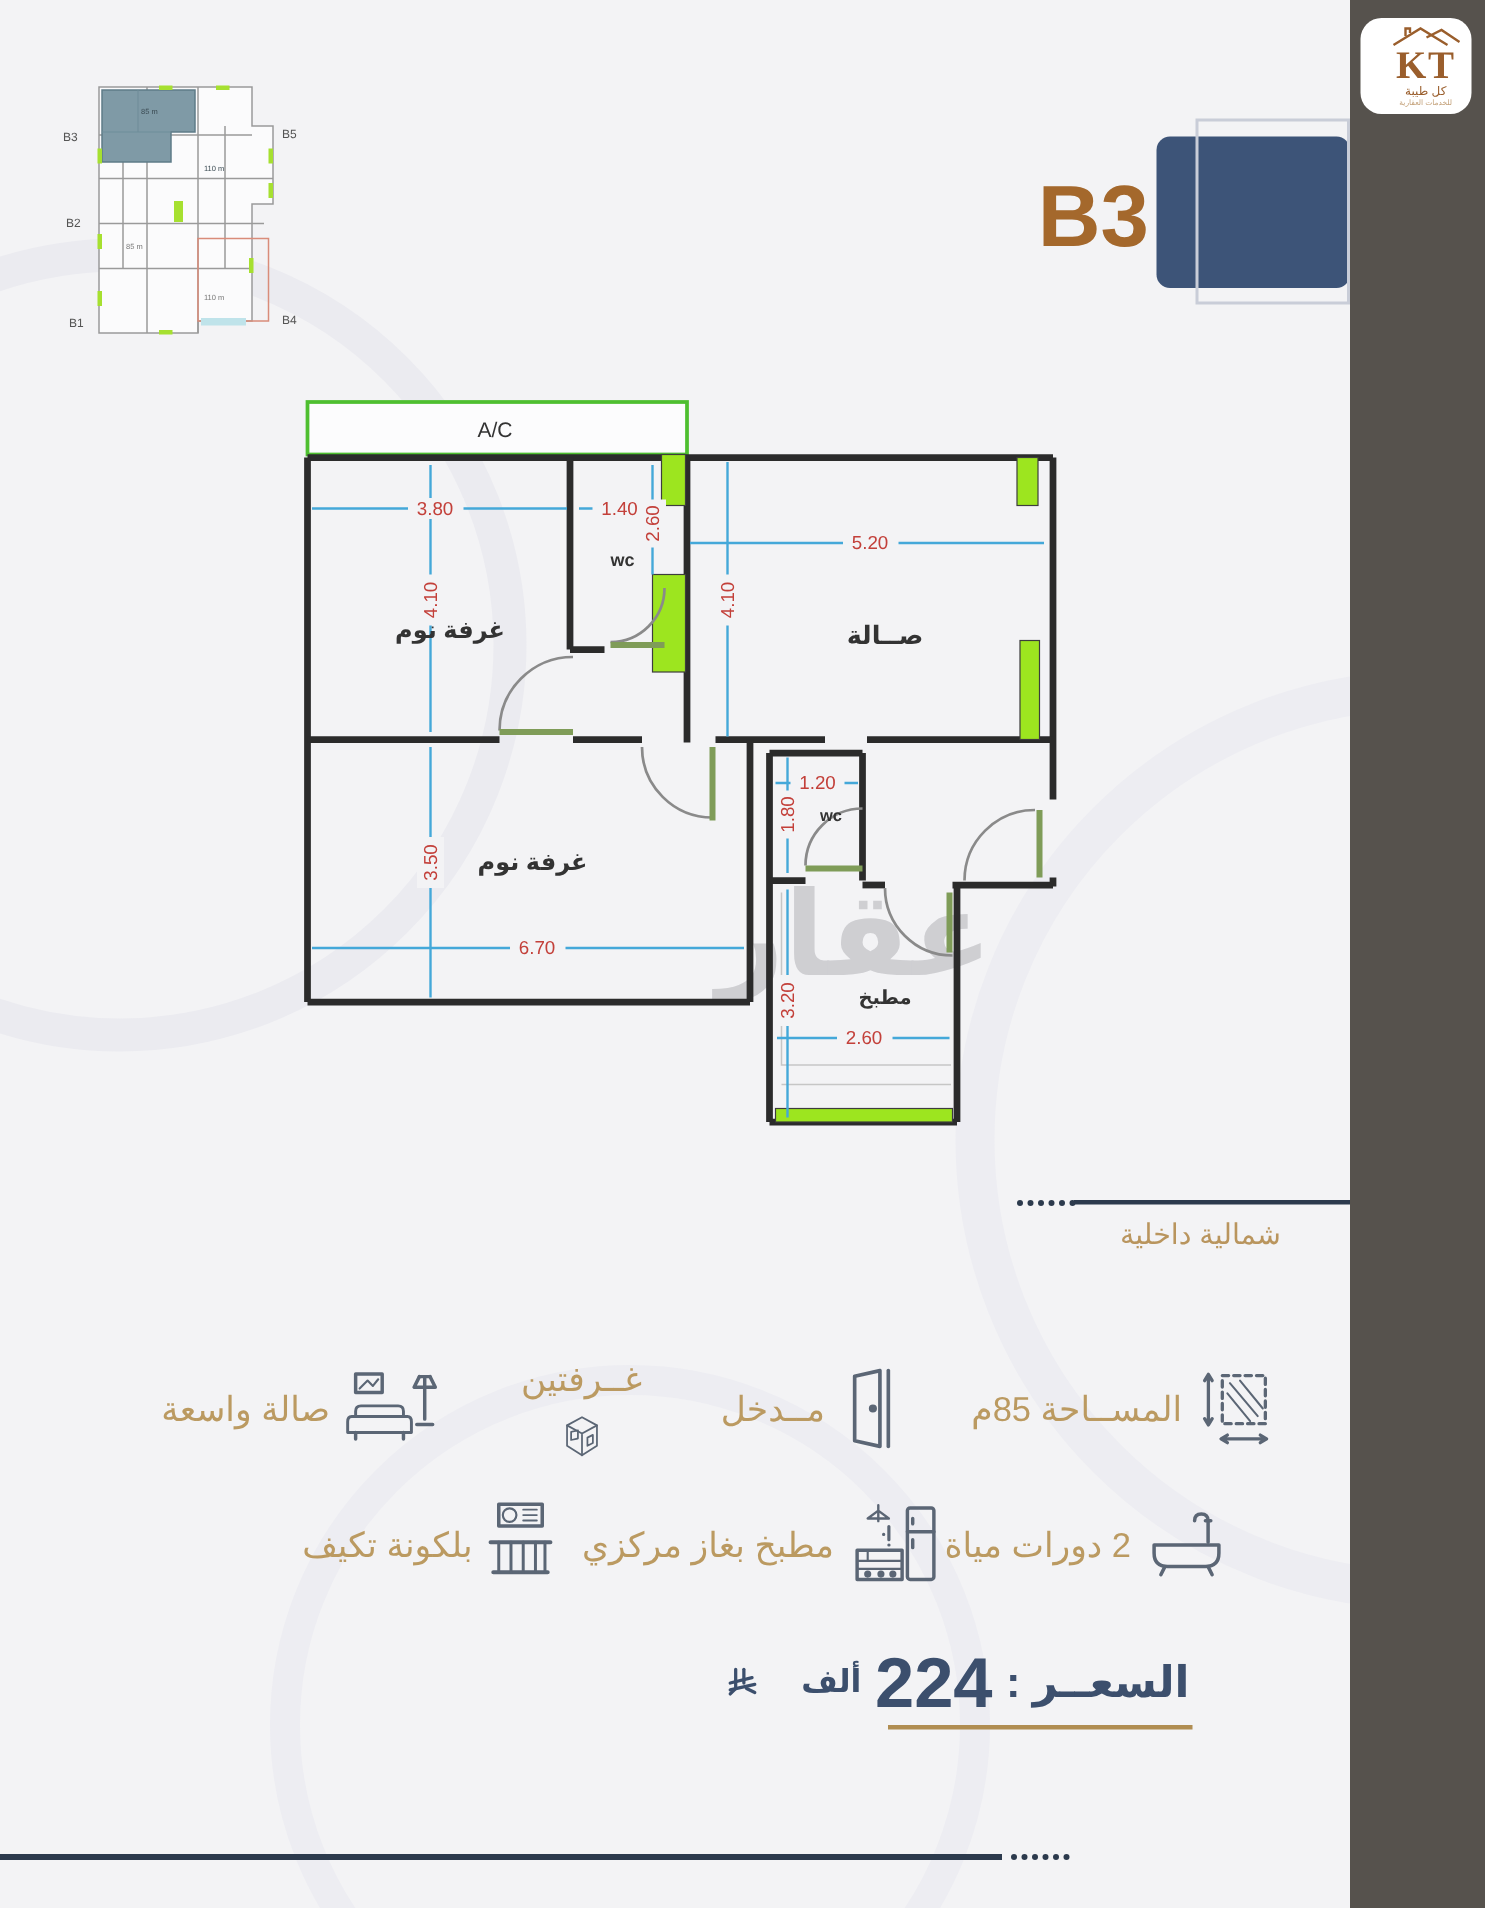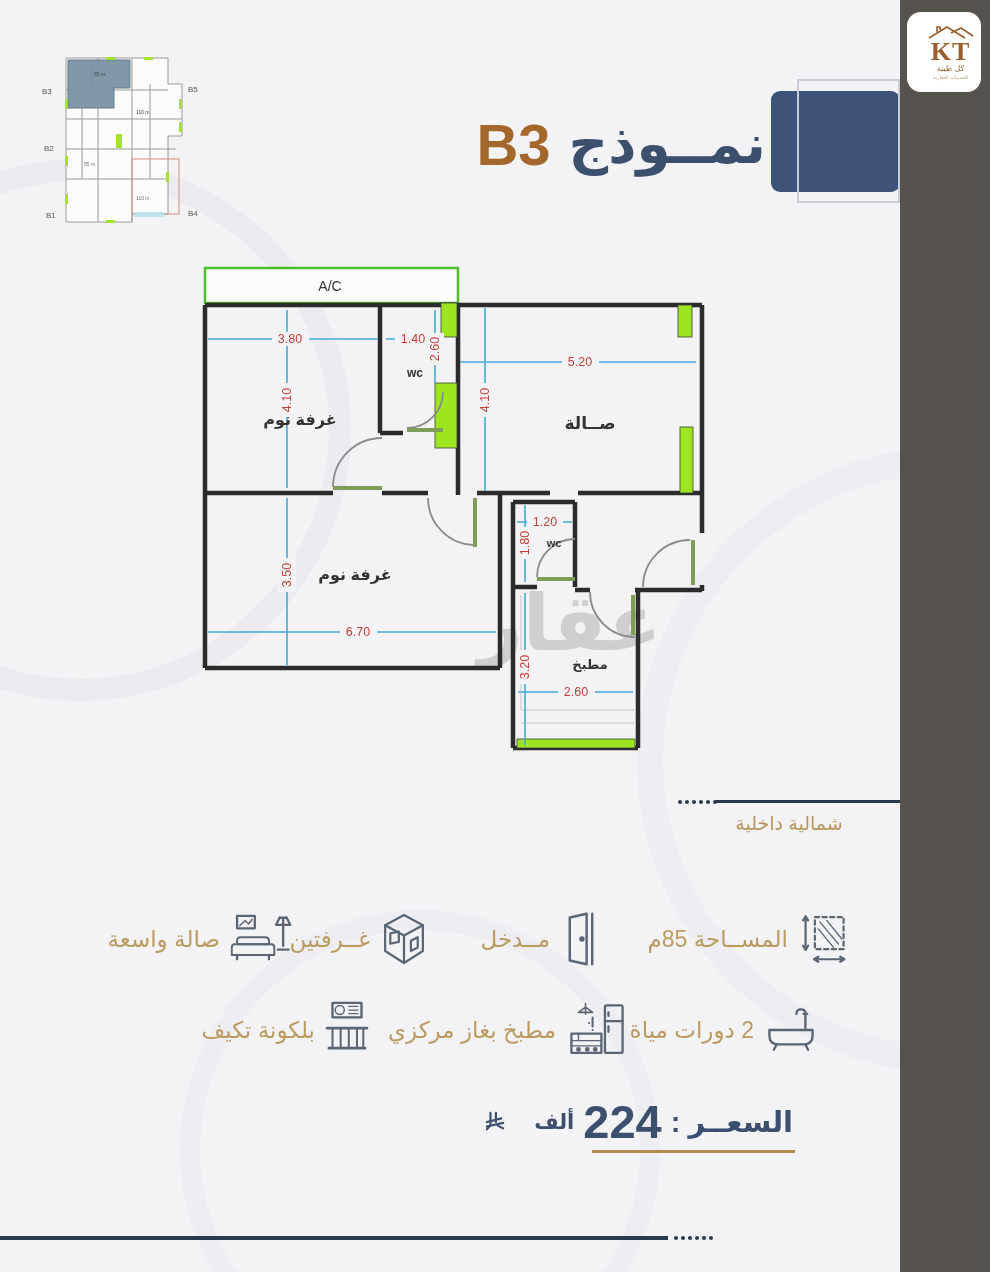--- a/index.html
+++ b/index.html
@@ -7,41 +7,41 @@
   .page {
     position:relative; width:990px; height:1272px; margin:0 auto;
     background:#f3f3f5; overflow:hidden;
   }
   
   .bg-decor { position:absolute; inset:0; pointer-events:none; }
   
   .side-band { position:absolute; left:900px; top:0; width:90px; height:1272px; background:#56524d; z-index:5; }
   
   .logo-card {
-    position:absolute; left:907px; top:12px; width:74px; height:80px; z-index:6;
+    position:absolute; left:907px; top:12px; width:74px; height:64px; z-index:6;
     background:#ffffff; border-radius:14px; display:flex; flex-direction:column;
     align-items:center; justify-content:center; gap:1px;padding-left:13px;
   }
   .logo-kt { font-family:"Liberation Serif","DejaVu Serif",serif; font-weight:bold; font-size:26px; color:#9a5e2c; line-height:22px; letter-spacing:1px; }
   .logo-name { font-size:8px; color:#9a5e2c; }
   .logo-sub { font-size:5px; color:#c3a078; letter-spacing:1px; }
   
   .title-outline { position:absolute; left:797px; top:79px; width:103px; height:124px; border:2px solid #c9cdd8; z-index:3; }
   .title-blue { position:absolute; left:771px; top:91px; width:129px; height:101px; background:#3d5478; border-radius:9px; z-index:2; }
   .title-text {
     position:absolute; right:224px; top:104px; height:80px; z-index:2;
     display:flex; direction:rtl; align-items:center; gap:18px;
   }
   .title-word { font-size:55px; font-weight:bold; color:#3c4f6d; }
   .title-code { font-size:58px; font-weight:bold; color:#a4682c; }
   
   .rule { position:absolute; background:#2c3a4d; }
   .dots { position:absolute; display:flex; gap:3px; }
   .dots i { width:4px; height:4px; border-radius:50%; background:#2c3a4d; }
-  .orient-label { position:absolute; left:724px; top:812px; width:130px; text-align:center; font-size:19px; color:#b9955e; direction:rtl; }
+  .orient-label { position:absolute; left:724px; top:812px; width:130px; text-align:right; font-size:19px; color:#b9955e; direction:rtl; }
   
   .feature { position:absolute; display:flex; align-items:center; gap:10px; direction:ltr; }
   .feature .flabel { font-size:23px; color:#bb9a61; direction:rtl; white-space:nowrap; }
   .feature svg { stroke:#5b6675; fill:none; stroke-width:2.6; stroke-linecap:round; stroke-linejoin:round; }
   
   .price-row {
     position:absolute; right:197px; top:1094px; direction:rtl;
     display:flex; align-items:center; gap:9px; color:#3c4f6d;
   }
   .price-label { font-size:29px; font-weight:bold; letter-spacing:1px; }
@@ -107,21 +107,20 @@
       <text x="58" y="32">85 m</text>
       <text x="100" y="70">110 m</text>
       <text x="48" y="122" fill="#777">85 m</text>
       <text x="100" y="156" fill="#777">110 m</text>
     </g>
   </svg>
 
   <div class="title-blue"></div>
   <div class="title-outline"></div>
   <div class="title-text">
-    <span class="title-word">نمــوذج</span>
     <span class="title-code">B3</span>
   </div>
 
   <div class="watermark">عقار</div>
 
   <svg class="plan-svg" width="525" height="500" viewBox="0 0 525 500">
 
     <rect x="15" y="13" width="253" height="35" fill="#fcfcfd" stroke="#4ebf30" stroke-width="2.5"></rect>
     <text x="140" y="36" font-size="14" fill="#333" text-anchor="middle">A/C</text>
 
@@ -254,21 +253,21 @@
     </svg>
   </div>
   <div class="feature" style="right:390px; top:906px; height:66px;gap:12px;">
     <span class="flabel">مــدخل</span>
     <svg width="38" height="58" viewBox="0 0 40 62">
       <path d="M32,4 V58"></path>
       <path d="M8,8 L26,4 V58 L8,54 Z"></path>
       <circle cx="21" cy="31" r="1.6" fill="#5b6675"></circle>
     </svg>
   </div>
-  <div class="feature" style="right:562px; top:906px; height:66px;">
+  <div class="feature" style="right:562px; top:906px; height:66px;flex-direction:column;">
     <span class="flabel">غــرفتين</span>
     <svg width="48" height="56" viewBox="0 0 56 64">
       <path d="M28,4 L50,16 V46 L28,60 L6,46 V16 Z"></path>
       <path d="M6,16 L28,28 L50,16 M28,28 V60"></path>
       <rect x="12" y="22" width="10" height="12" transform="skewY(-12) translate(0,6)"></rect>
       <path d="M36,34 L44,30 V42 L36,46 Z"></path>
     </svg>
   </div>
   <div class="feature" style="right:698px; top:906px; height:66px;">
     <span class="flabel">صالة واسعة</span>

